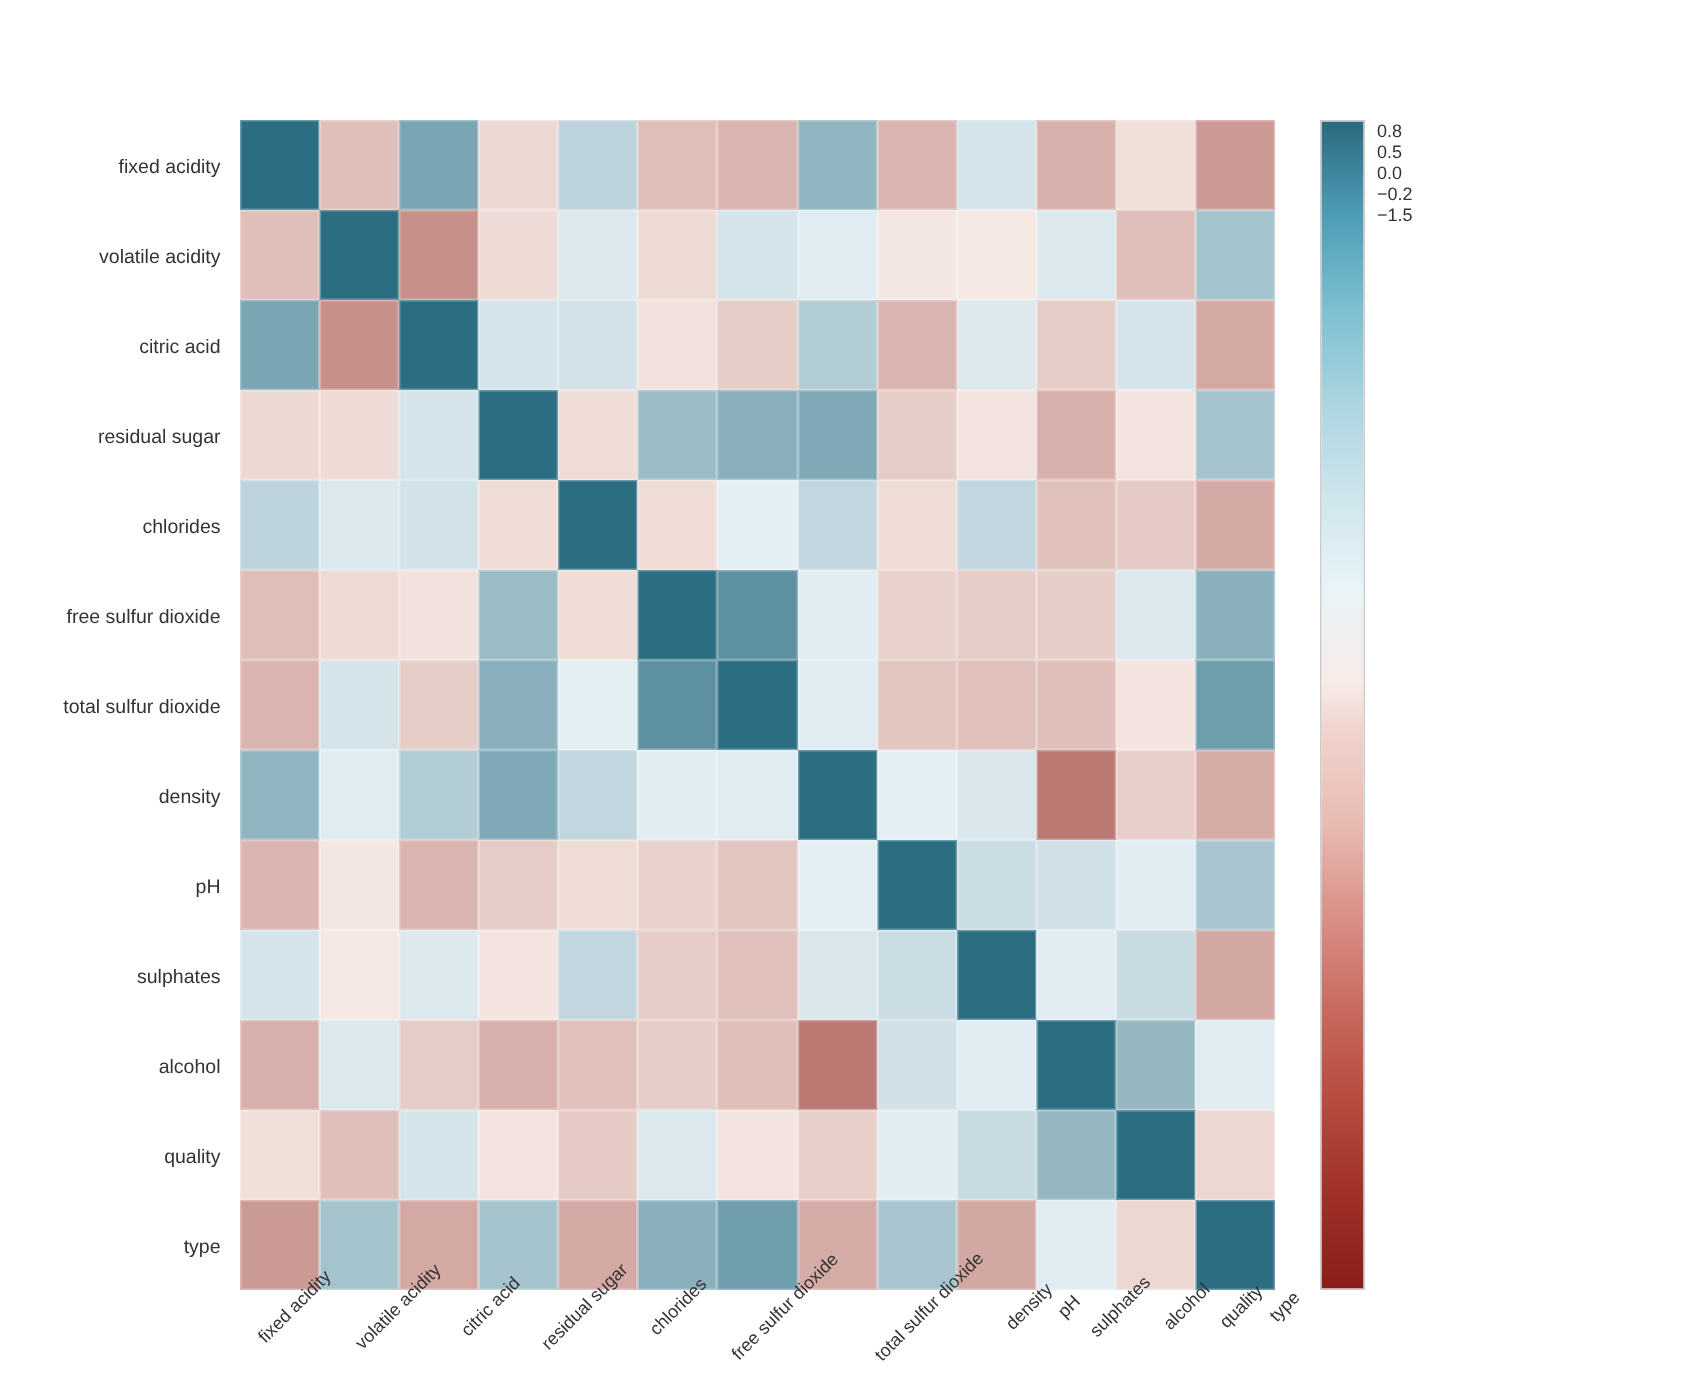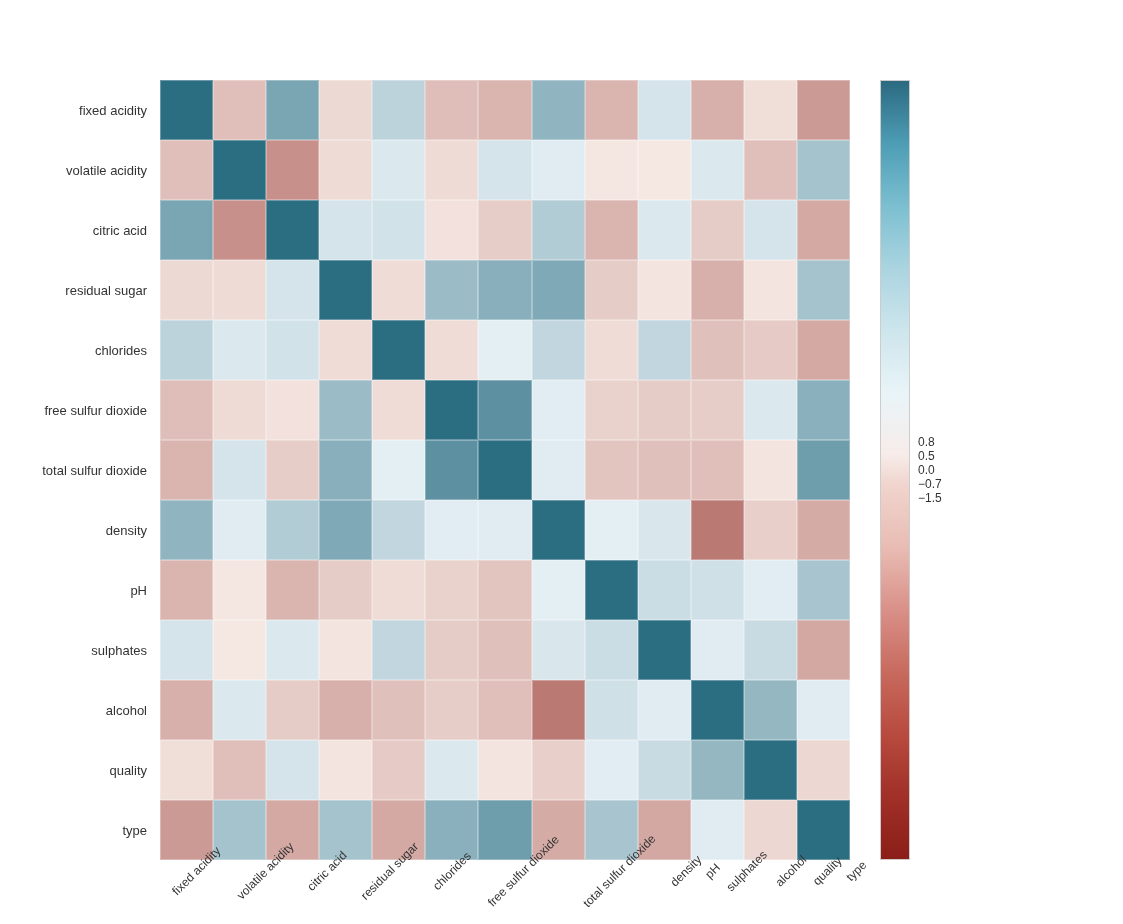--- a/index.html
+++ b/index.html
@@ -111,21 +111,21 @@
       );
       border: 1px solid #ccc;
     }
     .colorbar-labels {
       position: absolute;
       left: 38px;
       top: 0;
       height: 780px;
       display: flex;
       flex-direction: column;
-      justify-content: center;
+      justify-content: flex-start;
     }
     .colorbar-label {
       font-size: 12px;
       color: #333;
       white-space: nowrap;
     }
   </style>
 </head>
 <body>
 
@@ -362,18 +362,18 @@
         <span class="x-label">type</span>
       </div>
     </div>
 
   <div class="colorbar-container">
     <div class="colorbar"></div>
     <div class="colorbar-labels">
       <span class="colorbar-label">0.8</span>
       <span class="colorbar-label">0.5</span>
       <span class="colorbar-label">0.0</span>
-      <span class="colorbar-label">−0.7</span>
+      <span class="colorbar-label">−0.2</span>
       <span class="colorbar-label">−1.5</span>
     </div>
   </div>
 
 </div>
 
 </body></html>

